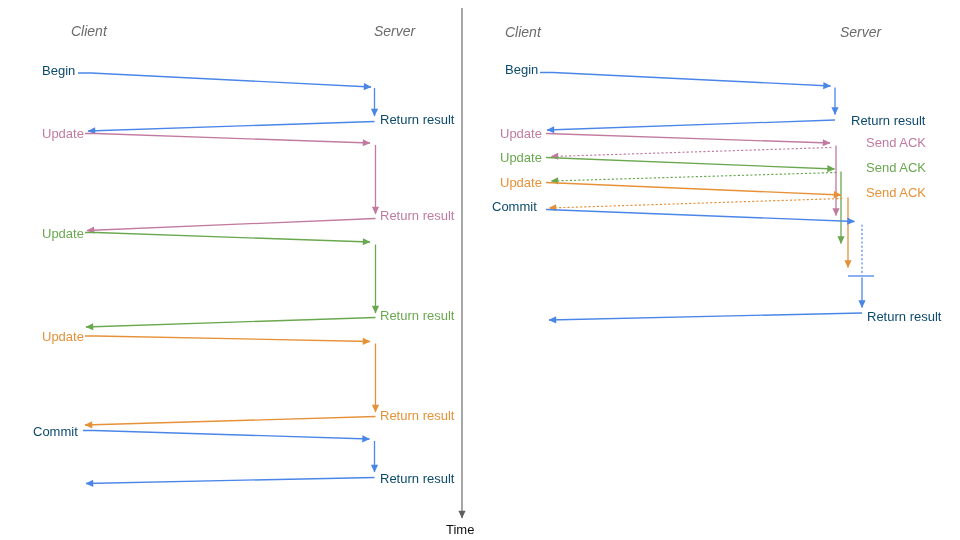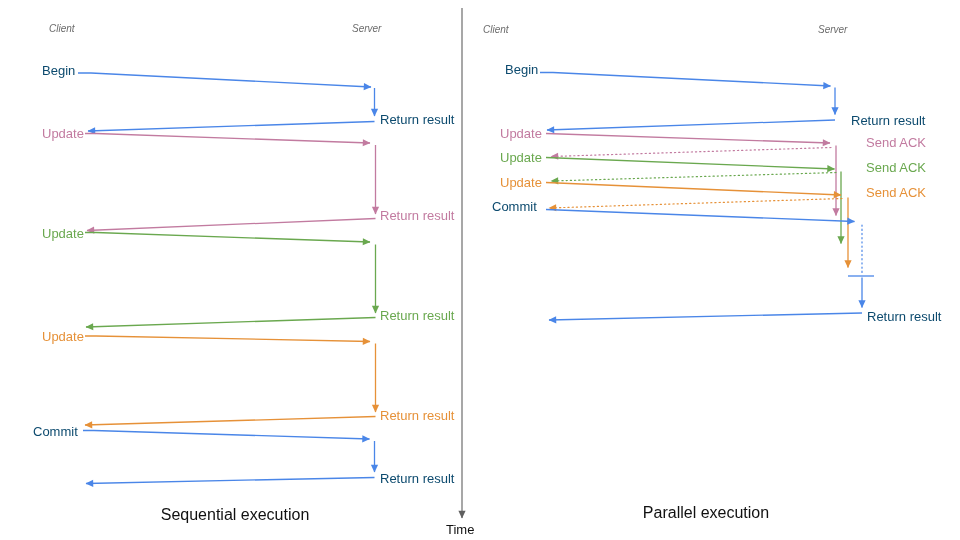--- a/index.html
+++ b/index.html
@@ -13,21 +13,21 @@
   .pink{stroke:#c27ba0;}
   .green{stroke:#6aa84f;}
   .orange{stroke:#e69138;}
   .gray{stroke:#5f5f5f;stroke-width:1.1px;}
   .dotted{stroke-dasharray:1.2 3;stroke-linecap:round;stroke-width:1.2px;}
   .lbl{position:absolute;font-size:13px;line-height:13px;white-space:nowrap;}
   .t-blue{color:#0c4a6e;}
   .t-pink{color:#c27ba0;}
   .t-green{color:#6aa84f;}
   .t-orange{color:#e69138;}
-  .hdr{position:absolute;font-size:10px;font-style:italic;color:#6b6b6b;white-space:nowrap;}
+  .hdr{position:absolute;font-size:14px;font-style:italic;color:#6b6b6b;white-space:nowrap;margin-left:22px;}
   .caption{position:absolute;font-size:16px;color:#111111;text-align:center;white-space:nowrap;}
   .time{position:absolute;font-size:13px;color:#111111;white-space:nowrap;}
 </style>
 </head>
 <body>
 
 <div id="stage">
 
   <svg id="wires" viewBox="0 0 960 540" xmlns="http://www.w3.org/2000/svg">
     <defs>
@@ -115,34 +115,32 @@
   <div class="lbl t-green" style="left:42px;top:227px;">Update</div>
   <div class="lbl t-orange" style="left:42px;top:330px;">Update</div>
   <div class="lbl t-blue" style="left:33px;top:425px;">Commit</div>
 
   <div class="lbl t-blue" style="left:380px;top:113px;">Return result</div>
   <div class="lbl t-pink" style="left:380px;top:209px;">Return result</div>
   <div class="lbl t-green" style="left:380px;top:309px;">Return result</div>
   <div class="lbl t-orange" style="left:380px;top:409px;">Return result</div>
   <div class="lbl t-blue" style="left:380px;top:472px;">Return result</div>
 
-  <div class="caption" style="left:118px;top:506px;width:234px;">Sequential execution</div>
 
   <div class="hdr" style="left:483px;top:24px;">Client</div>
   <div class="hdr" style="left:818px;top:24px;">Server</div>
 
   <div class="lbl t-blue" style="left:505px;top:63px;">Begin</div>
   <div class="lbl t-pink" style="left:500px;top:127px;">Update</div>
   <div class="lbl t-green" style="left:500px;top:151px;">Update</div>
   <div class="lbl t-orange" style="left:500px;top:176px;">Update</div>
   <div class="lbl t-blue" style="left:492px;top:200px;">Commit</div>
 
   <div class="lbl t-blue" style="left:851px;top:114px;">Return result</div>
   <div class="lbl t-pink" style="left:866px;top:136px;">Send ACK</div>
   <div class="lbl t-green" style="left:866px;top:161px;">Send ACK</div>
   <div class="lbl t-orange" style="left:866px;top:186px;">Send ACK</div>
   <div class="lbl t-blue" style="left:867px;top:310px;">Return result</div>
 
-  <div class="caption" style="left:596px;top:504px;width:220px;">Parallel execution</div>
 
   <div class="time" style="left:446px;top:522px;">Time</div>
 
 </div>
 
 </body></html>

